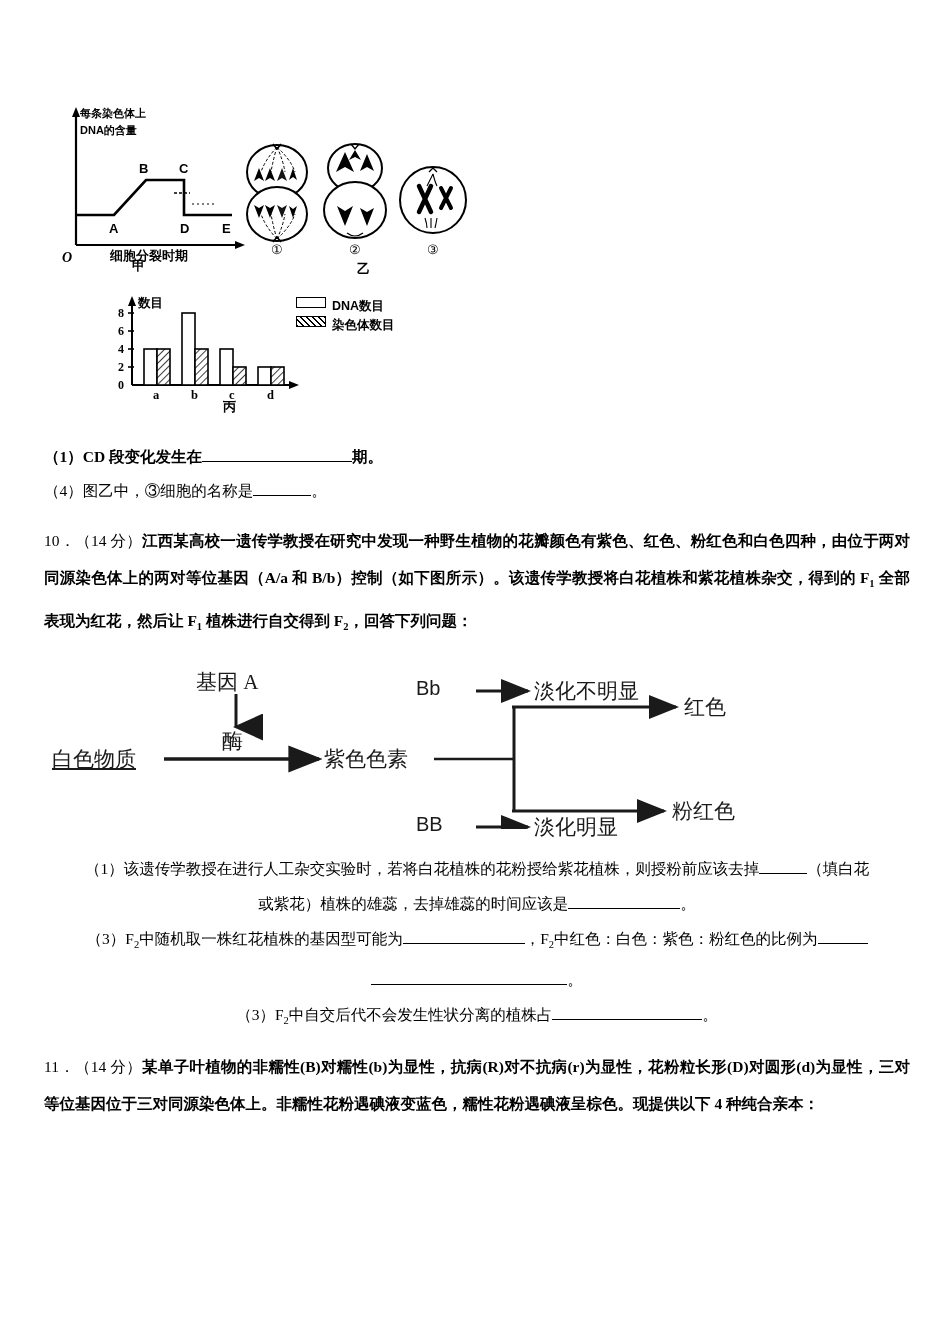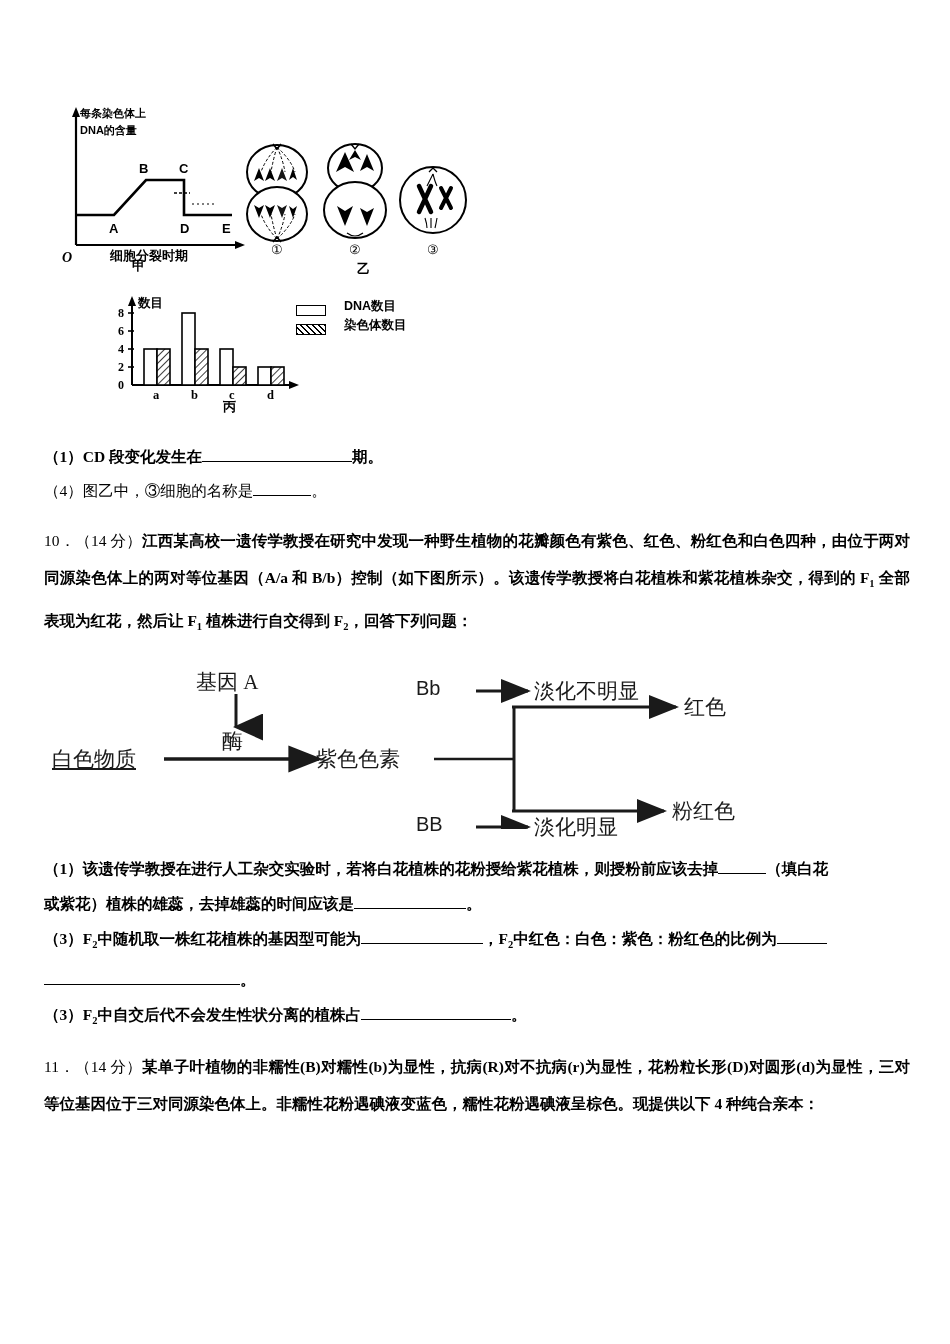--- a/index.html
+++ b/index.html
@@ -101,21 +101,21 @@
   }
   .legend {
     position: absolute;
     left: 196px;
     top: 4px;
     font-size: 12.5px;
     font-family: "Liberation Sans", sans-serif;
     font-weight: 700;
     line-height: 19px;
   }
-  .legend-row { display: flex; align-items: flex-end; gap: 18px; height: 19px; }
+  .legend-row { display: flex; align-items: flex-start; gap: 6px; height: 19px; }
   .legend-key {
     width: 30px; height: 11px;
     border: 1.4px solid #000;
     background: #fff;
     display: inline-block;
   }
   .legend-key.hatch {
     background-image: repeating-linear-gradient(
       45deg, #000 0px, #000 1.2px, #fff 1.2px, #fff 4.2px);
   }
@@ -145,21 +145,22 @@
     font-size: 15.5px;
     line-height: 37px;
     text-align: justify;
     font-weight: 700;
   }
   .para .num { font-weight: 400; }
 
   .sub-q {
     font-size: 15.5px;
     line-height: 35px;
-    font-weight: 700;
+    font-weight: 400;
+    text-align: center;
   }
   sub { font-size: 10.5px; }
 
   
   .flow-wrap {
     position: relative;
     width: 880px;
     height: 180px;
     margin-top: 4px;
   }
@@ -388,21 +389,21 @@
 
         
         <line x1="432" y1="42" x2="484" y2="42" stroke="#1a1a1a" stroke-width="3" marker-end="url(#arrH)"></line>
         
         <line x1="432" y1="178" x2="484" y2="178" stroke="#1a1a1a" stroke-width="3" marker-end="url(#arrH)"></line>
       </svg>
 
       <div class="flow-label" style="left:152px; top:6px;margin-top:13px;">基因 A</div>
       <div class="flow-label" style="left:178px; top:78px;">酶</div>
       <div class="flow-label" style="left:8px; top:96px;text-decoration:underline;">白色物质</div>
-      <div class="flow-label" style="left:272px; top:96px;">紫色色素</div>
+      <div class="flow-label" style="left:280px; top:96px;">紫色色素</div>
       <div class="flow-label latin" style="left:372px; top:28px;">Bb</div>
       <div class="flow-label latin" style="left:372px; top:164px;">BB</div>
       <div class="flow-label" style="left:490px; top:28px;">淡化不明显</div>
       <div class="flow-label" style="left:490px; top:164px;">淡化明显</div>
       <div class="flow-label" style="left:640px; top:44px;">红色</div>
       <div class="flow-label" style="left:628px; top:148px;">粉红色</div>
     </div>
 
     <div style="height:22px"></div>
     <div class="sub-q">

